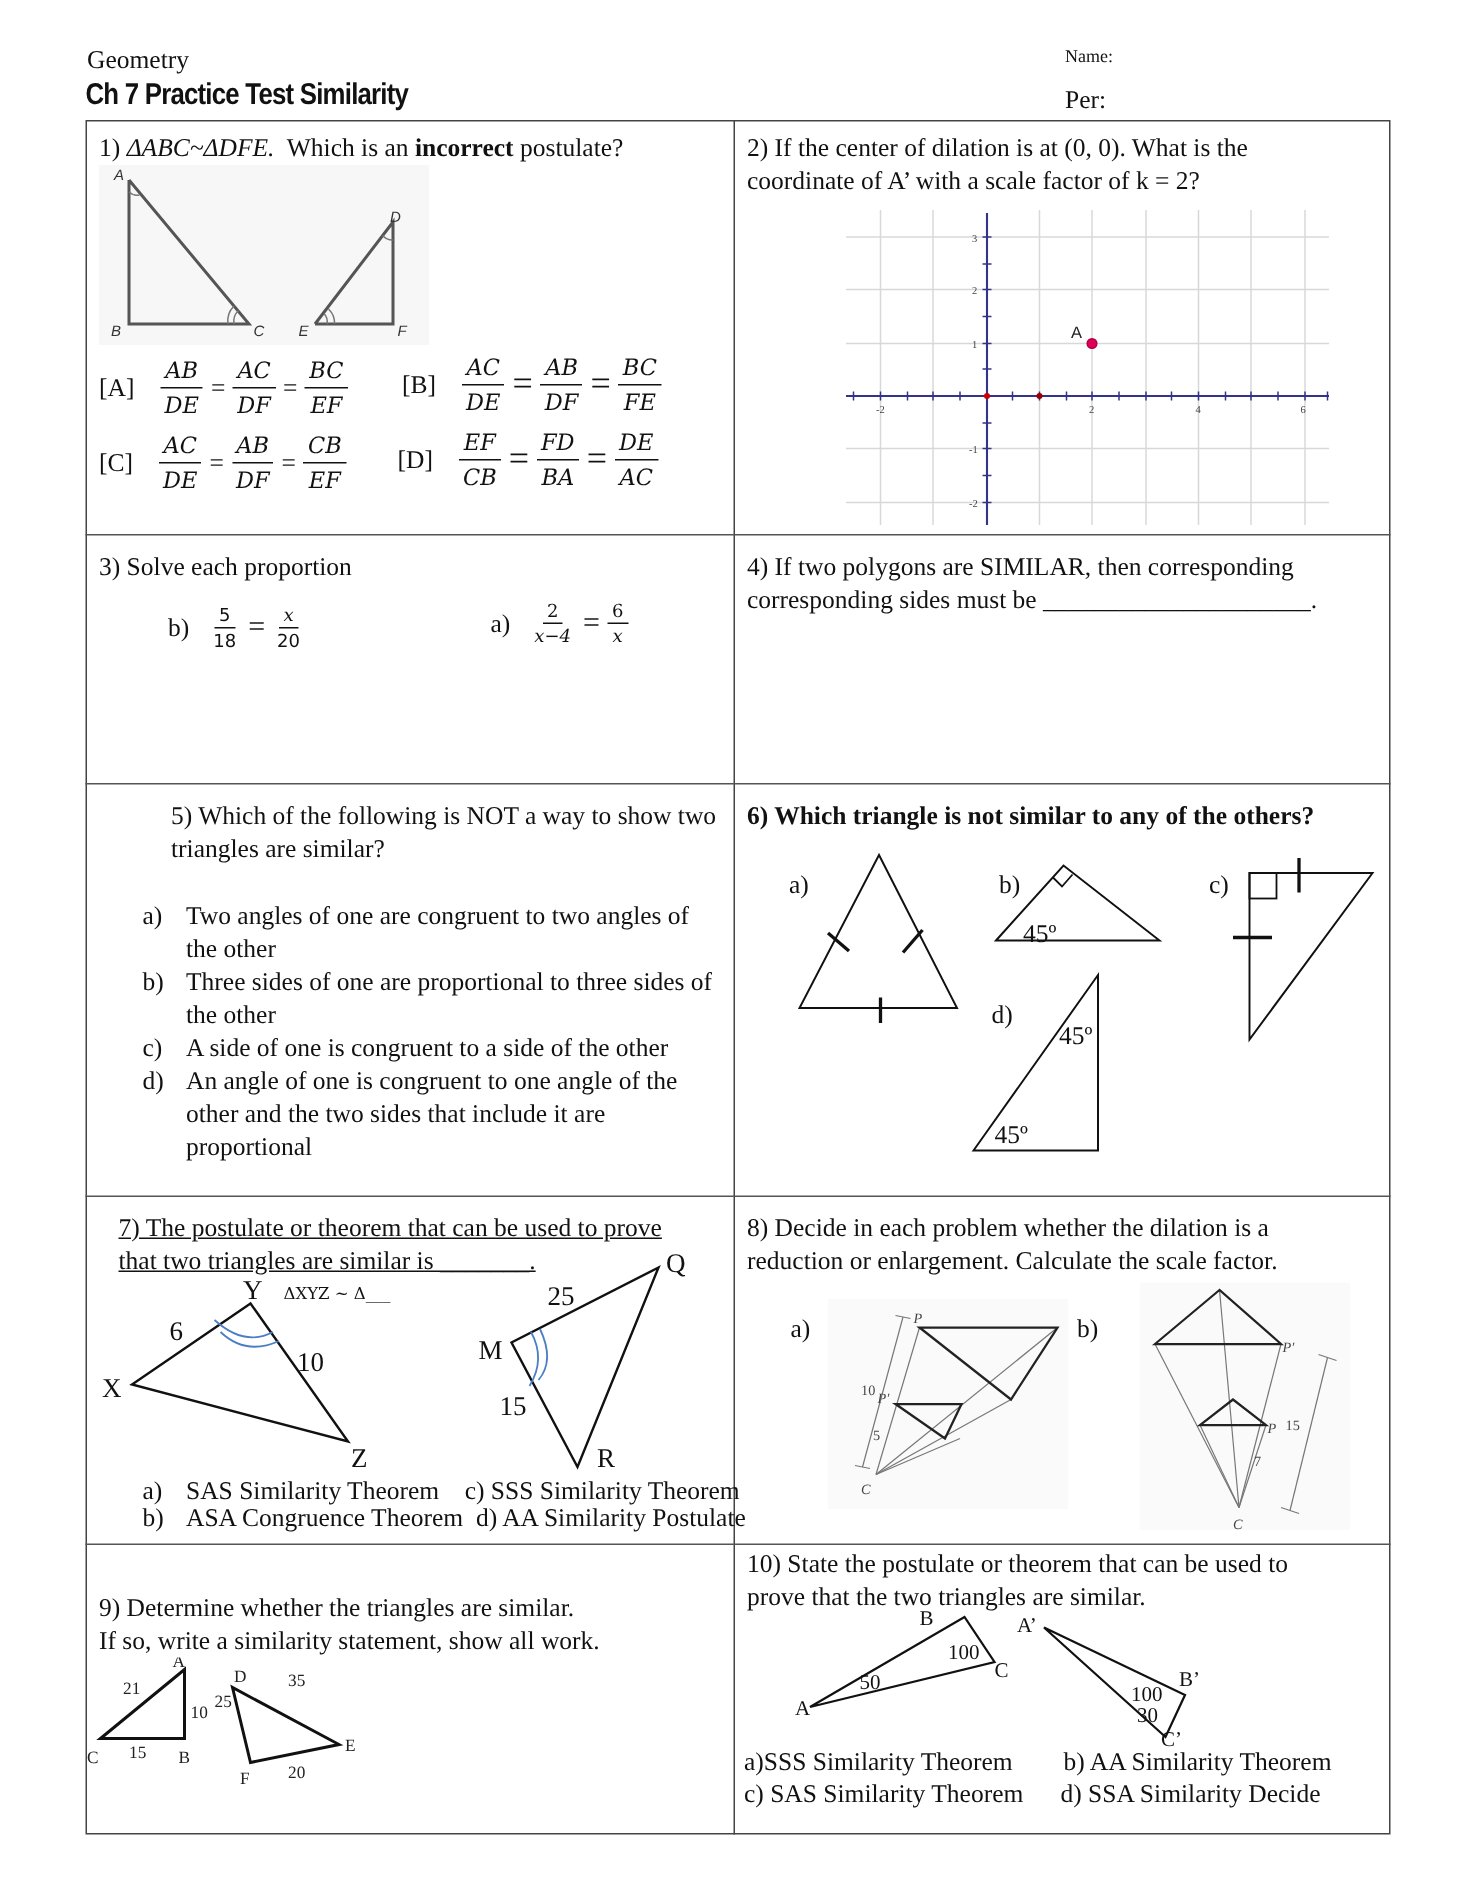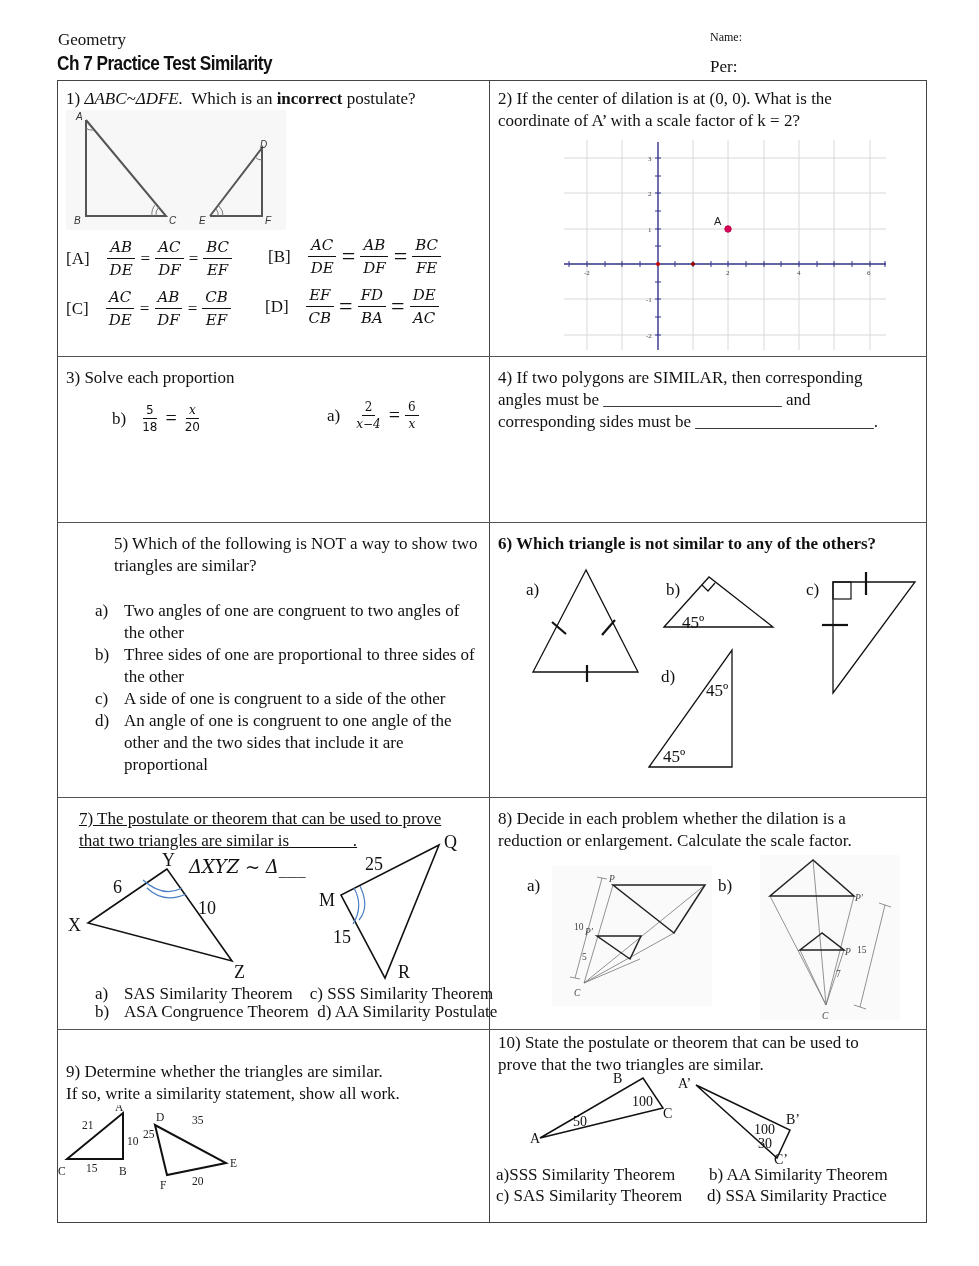--- a/index.html
+++ b/index.html
@@ -231,21 +231,20 @@
     </span>
   <span class="eq" style="font-size:20px">=</span>
   <span class="frac small-frac" style="font-family:'DejaVu Serif',serif; font-style:italic">
       <span class="num" style="font-style:normal">6</span>
       <span class="den">x</span>
     </span>
 </div>
 
 <div class="q" style="left:498px; top:367px;">
   <div>4) If two polygons are SIMILAR, then corresponding</div>
-  <div>angles must be _____________________ and</div>
   <div>corresponding sides must be _____________________.</div>
 </div>
 
 <div class="q" style="left:66px; top:533px;margin-left:48px;">
   <div>5) Which of the following is NOT a way to show two</div>
   <div>triangles are similar?</div>
 </div>
 <div class="list5">
   <div class="item">
       <span class="l">a)</span>
@@ -292,21 +291,21 @@
     <text x="192" y="73">45º</text>
     <text x="216" y="141">45º</text>
     <text x="173" y="207">45º</text>
   </g>
 </svg>
 
 <div class="q" style="left:79px; top:808px;text-decoration:underline;">
   <div>7) The postulate or theorem that can be used to prove</div>
   <div>that two triangles are similar is _______.</div>
 </div>
-<div class="abs" style="left:189px; top:856px; font-family:'DejaVu Serif',serif; font-style:italic; font-size:18px;">ΔXYZ ~ Δ___</div>
+<div class="abs" style="left:189px; top:856px; font-family:'DejaVu Serif',serif; font-size:11px;">ΔXYZ ~ Δ___</div>
 <svg class="abs" style="left:58px; top:828px;" width="430" height="160">
   <g stroke="#111" stroke-width="1.6" fill="none">
     <polygon points="109,41 30,95 174,133"></polygon>
     <polygon points="381,17 283,67 327,150"></polygon>
   </g>
   <g stroke="#4a7fc4" stroke-width="1.2" fill="none">
     <path d="M85,52 Q105,70 124,60"></path>
     <path d="M89,60 Q106,76 128,66"></path>
     <path d="M302,58 Q312,79 301,92"></path>
     <path d="M296,60 Q306,78 295,96"></path>
@@ -432,15 +431,15 @@
     <text x="106" y="36">100</text>
     <text x="228" y="64">100</text>
     <text x="232" y="78">30</text>
   </g>
 </svg>
 <div class="abs" style="left:496px; top:1164px; font-size:17px; line-height:21px;">
   <div>
     <span style="display:inline-block;width:213px">a)SSS Similarity Theorem</span><span>b) AA Similarity Theorem</span>
   </div>
   <div>
-    <span style="display:inline-block;width:211px">c) SAS Similarity Theorem</span><span>d) SSA Similarity Practice</span>
+    <span style="display:inline-block;width:211px">c) SAS Similarity Theorem</span><span>d) SSA Similarity Decide</span>
   </div>
 </div>
 
 </body></html>

